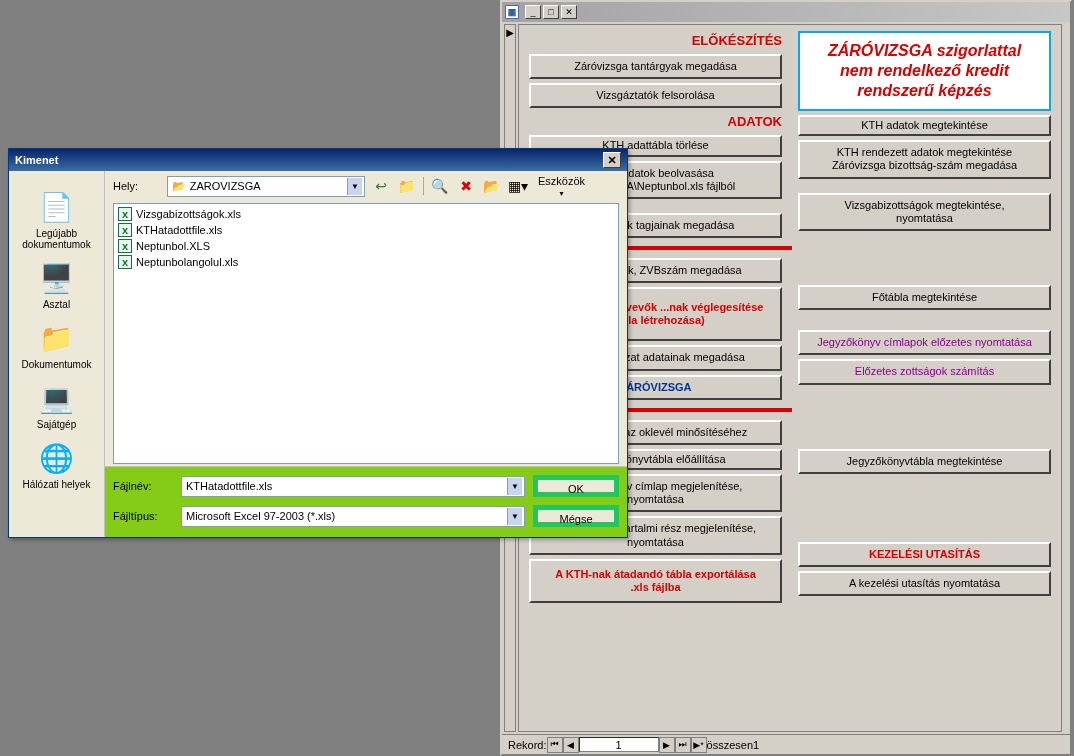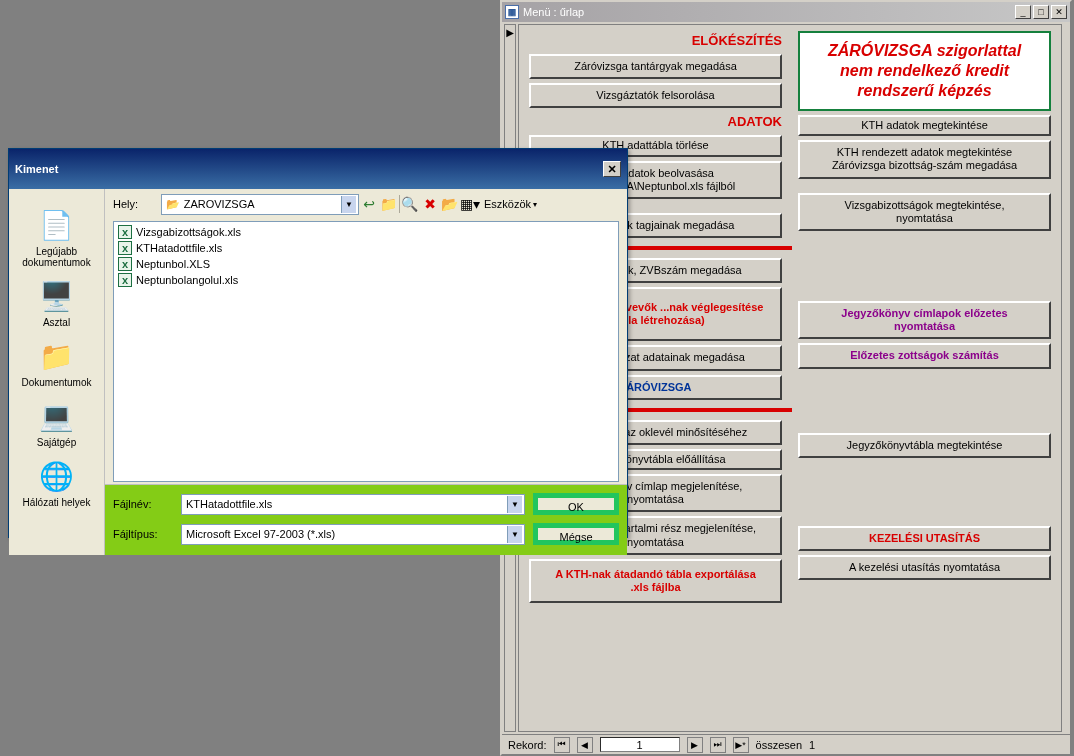--- a/index.html
+++ b/index.html
@@ -81,56 +81,56 @@
     padding:4px 16px;
     text-align:center;
     font-size:11px;
     cursor:default;
     min-height:22px;
     display:flex;align-items:center;justify-content:center;
     line-height:1.2;
   }
   .btn3d.small { min-height:20px; padding:2px 18px;}
   .btn3d.red-text { color:#d80000; font-weight:bold; }
-  .btn3d.purple-text { color:#8b008b; font-weight:bold; }
+  .btn3d.purple-text { color:#8b008b; font-weight:normal; }
   .btn3d.blue-text { color:#003399; font-weight:bold; }
   .big-banner {
-    border:2px solid #15803d;
+    border:2px solid #0ea5e9;
     background:#fff;
     color:#d80000;
     font-weight:bold; font-style:italic;
     font-size:16px;
     text-align:center;
     padding:8px 12px;
     line-height:1.25;
   }
   .redbar { height:4px; background:#d80000; margin:4px -10px; }
   .nav-bar {
     height:20px;
     border-top:1px solid #808080;
     display:flex;align-items:center;
     padding:0 6px;
-    gap:7px;
+    gap:0;
     font-size:11px;
   }
   .nav-btn { width:16px;height:16px;border:1px solid #808080;background:#d4d0c8;display:inline-flex;align-items:center;justify-content:center;font-size:9px;}
   .nav-field { width:80px;height:15px;border:1px inset #808080;background:#fff;text-align:center;padding-top:1px;}
 
   
   .file-dialog {
     position:absolute;
     left:8px; top:148px;
     width:620px; height:390px;
     background:#ece9d8;
     border:1px solid #003c74;
     box-shadow: 2px 2px 4px rgba(0,0,0,0.3);
     z-index:10;
   }
   .fd-title {
-    height:40px;
+    height:22px;
     background:linear-gradient(to bottom,#0a246a,#3a6ea5);
     color:#fff;
     display:flex;align-items:center;
     padding:0 6px;
     font-weight:bold;
     font-size:11px;
   }
   .fd-title .sp { flex:1;}
   .fd-close {
     width:18px;height:16px;background:#d4d0c8;
@@ -148,29 +148,29 @@
     border-right:1px solid #c0c0c0;
     display:flex;flex-direction:column;
     padding-top:18px;
     align-items:center;
     gap:10px;
   }
   .place { width:84px;text-align:center;font-size:10px;cursor:default;}
   .place-icon { width:36px;height:36px;margin:0 auto 3px;display:flex;align-items:center;justify-content:center;font-size:28px;}
   .fd-main { flex:1; display:flex; flex-direction:column; }
   .fd-toolbar {
-    height:30px;display:flex;align-items:center;padding:0 8px;
+    height:30px;display:flex;align-items:center;gap:6px;padding:0 8px;
   }
   .fd-label { width:48px; }
   .dropdown { flex:0 0 auto; height:21px;border:1px solid #7f9db9;background:#fff;display:flex;align-items:center;padding:0 2px 0 4px;}
   .dropdown.folder { width:198px;}
   .dd-arrow { margin-left:auto;width:15px;height:17px;background:#c8d5ee;border-left:1px solid #7f9db9;display:flex;align-items:center;justify-content:center;font-size:8px;}
   .tool-ico { width:20px;height:20px;display:inline-flex;align-items:center;justify-content:center;font-size:14px;border:1px solid transparent;}
   .sep { width:1px;height:18px;background:#aca899;}
-  .tools-text { padding:0 4px; display:flex;align-items:center;gap:2px;}
+  .tools-text { padding:0 4px; display:flex;align-items:center;gap:2px;flex-direction:column;}
   .file-list {
     flex:1;margin:2px 8px;border:1px solid #7f9db9;background:#fff;
     padding:2px 4px; overflow:auto;
   }
   .file-row {display:flex;align-items:center;gap:4px;height:16px;font-size:11px;}
   .file-row .xls-ico {width:14px;height:14px;display:inline-flex;align-items:center;justify-content:center;font-size:11px;color:#1d6f42;border:1px solid #1d6f42;background:#e8f4ea;font-weight:bold;}
   .fd-bottom {
     padding:6px 8px 8px;
     display:grid;
     grid-template-columns: 60px 1fr 86px;
@@ -189,21 +189,20 @@
     font-size:11px;
   }
   .combo { height:21px;border:1px solid #7f9db9;background:#fff;display:flex;align-items:center;padding:0 2px 0 4px;}
 </style>
 </head>
 <body>
 
 <div class="form-window">
   <div class="form-titlebar">
     <span class="icon">▦</span>
-    <span class="title">Menü : űrlap</span>
     <span class="tb-btn">_</span>
     <span class="tb-btn">□</span>
     <span class="tb-btn">✕</span>
   </div>
   <div class="form-body">
     <div class="rec-selector">
         <div class="rec-arrow">▶</div>
       </div>
     <div class="form-inner">
       <div class="cols">
@@ -228,20 +227,21 @@
           <div class="btn3d">Jegyzőkönyv tartalmi rész megjelenítése, nyomtatása</div>
           <div class="btn3d red-text" style="min-height:44px;">A KTH-nak átadandó tábla exportálása .xls fájlba</div>
         </div>
         <div class="col">
           <div class="big-banner">ZÁRÓVIZSGA szigorlattal nem rendelkező kredit rendszerű képzés</div>
           <div class="btn3d small">KTH adatok megtekintése</div>
           <div class="btn3d">KTH rendezett adatok megtekintése Záróvizsga bizottság-szám megadása</div>
           <div style="height:6px;"></div>
           <div class="btn3d">Vizsgabizottságok megtekintése, nyomtatása</div>
           <div style="height:46px;"></div>
+          <div class="btn3d">Főtábla megtekintése</div>
           <div style="height:12px;"></div>
           <div class="btn3d purple-text">Jegyzőkönyv címlapok előzetes nyomtatása</div>
           <div class="btn3d purple-text">Előzetes zottságok számítás</div>
           <div style="height:56px;"></div>
           <div class="btn3d">Jegyzőkönyvtábla megtekintése</div>
           <div style="height:60px;"></div>
           <div class="btn3d red-text">KEZELÉSI UTASÍTÁS</div>
           <div class="btn3d">A kezelési utasítás nyomtatása</div>
         </div>
       </div>

